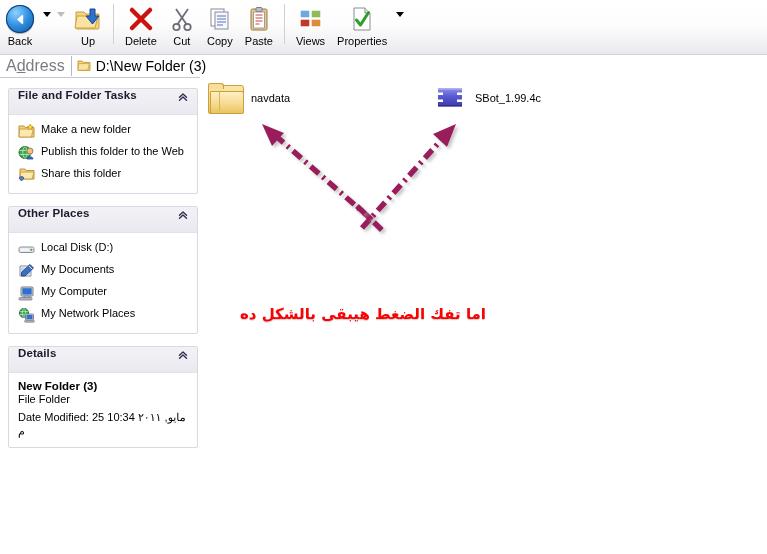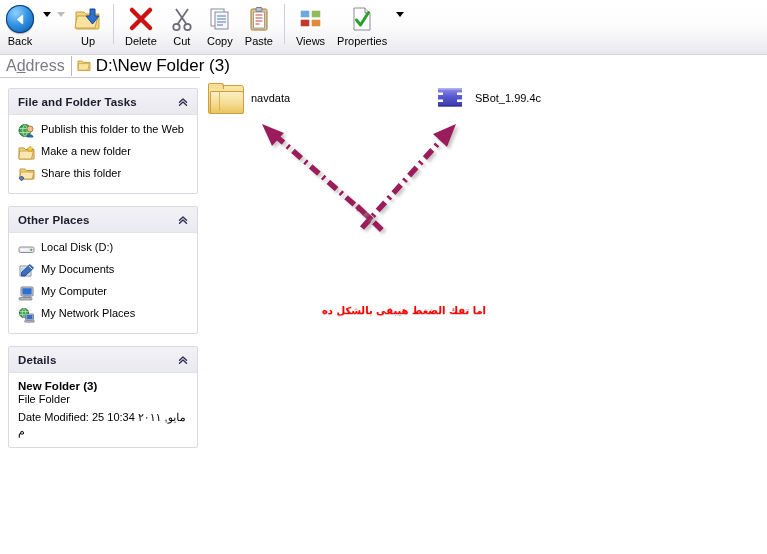--- a/index.html
+++ b/index.html
@@ -84,38 +84,38 @@
   #addr-label u { text-decoration: underline; }
   #addr-field {
     flex: 1;
     height: 20px;
     border-left: 1px solid #b8b8c2;
     background: #fff;
     display: flex; align-items: center;
     padding-left: 5px;
     gap: 5px;
   }
-  #addr-text { font-size: 17px; color: #000; }
+  #addr-text { font-size: 14px; color: #000; }
 
   
   #sidebar {
     position: absolute; left: 8px; top: 88px;
     width: 190px;
   }
   .panel {
     background: #ffffff;
     border: 1px solid #d9d9e2;
     margin-bottom: 12px;
     border-radius: 2px;
   }
   .panel-head {
     height: 25px;
     background: linear-gradient(to bottom, #f2f2f6 0%, #e9e9f0 100%);
     border-bottom: 1px solid #e2e2ea;
-    display: flex; align-items: center;
+    display: flex; 
     padding: 0 6px 0 9px;
   }
   .panel-title {
     flex: 1;
     font-weight: bold;
     font-size: 11.5px;
     color: #1b1b2e;
     letter-spacing: .1px;
   }
   .chev {
@@ -204,24 +204,24 @@
   
   #annotation-layer {
     position: absolute; left: 0; top: 0;
     width: 767px; height: 554px;
     pointer-events: none;
   }
   #arabic-note {
     position: absolute;
     left: 276px; top: 305px;
     width: 210px;
-    text-align: right;
+    text-align: left;
     direction: rtl;
     font-family: "DejaVu Sans", sans-serif;
-    font-size: 10px;
+    font-size: 15px;
     font-weight: bold;
     color: #ff0000;
     white-space: nowrap;
     text-shadow: 0 1px 1px rgba(160,160,160,.55);
   }
 </style>
 </head>
 <body>
 
 <div id="toolbar">
@@ -351,37 +351,37 @@
       <span class="chev">
         <svg width="12" height="12" viewBox="0 0 12 12">
           <path d="M2.5 6.2 L6 3 L9.5 6.2 M2.5 9.2 L6 6 L9.5 9.2" fill="none" stroke="#2e2e52" stroke-width="1.4" stroke-linecap="round" stroke-linejoin="round"></path>
         </svg>
       </span>
     </div>
     <div class="panel-body">
       <div class="s-item">
         <span class="s-ico">
           <svg width="17" height="16" viewBox="0 0 17 16">
+            <path d="M1 3 h5 l1.3 1.5 H16 v9.5 H1 Z" fill="#f3d481" stroke="#c09338" stroke-width="1"></path>
+            <path d="M1.6 6 h13.8 l-2 8 H1 Z" fill="#fae8b0" stroke="#c09338" stroke-width=".8"></path>
+            <path d="M12.2 1 l.9 2 2 .3 -1.5 1.4 .4 2 -1.8 -1 -1.8 1 .4 -2 -1.5 -1.4 2 -.3 Z" fill="#ffd83a" stroke="#c79b1a" stroke-width=".7"></path>
+          </svg>
+        </span>
+        <span class="s-lbl">Make a new folder</span>
+      </div>
+      <div class="s-item">
+        <span class="s-ico">
+          <svg width="17" height="16" viewBox="0 0 17 16">
             <circle cx="7" cy="7.5" r="6" fill="#3fa64f" stroke="#1f6b2c" stroke-width="1"></circle>
             <path d="M1.4 5.5 h11.2 M1.4 9.5 h11.2 M7 1.5 c-3 3 -3 9 0 12 M7 1.5 c3 3 3 9 0 12" fill="none" stroke="#bfe8c6" stroke-width=".8"></path>
             <circle cx="12" cy="6" r="3" fill="#f0c089" stroke="#9a6b38" stroke-width=".8"></circle>
             <path d="M9 14 c0 -3 6 -3 6 0 Z" fill="#3b6fbf" stroke="#244a85" stroke-width=".8"></path>
           </svg>
         </span>
         <span class="s-lbl">Publish this folder to the Web</span>
-      </div>
-      <div class="s-item">
-        <span class="s-ico">
-          <svg width="17" height="16" viewBox="0 0 17 16">
-            <path d="M1 3 h5 l1.3 1.5 H16 v9.5 H1 Z" fill="#f3d481" stroke="#c09338" stroke-width="1"></path>
-            <path d="M1.6 6 h13.8 l-2 8 H1 Z" fill="#fae8b0" stroke="#c09338" stroke-width=".8"></path>
-            <path d="M12.2 1 l.9 2 2 .3 -1.5 1.4 .4 2 -1.8 -1 -1.8 1 .4 -2 -1.5 -1.4 2 -.3 Z" fill="#ffd83a" stroke="#c79b1a" stroke-width=".7"></path>
-          </svg>
-        </span>
-        <span class="s-lbl">Make a new folder</span>
       </div>
       <div class="s-item">
         <span class="s-ico">
           <svg width="17" height="16" viewBox="0 0 17 16">
             <path d="M2 2 h5 l1.3 1.5 H16 v8.5 H2 Z" fill="#f3d481" stroke="#c09338" stroke-width="1"></path>
             <path d="M2.6 5 h13.4 l-2 7 H2 Z" fill="#fae8b0" stroke="#c09338" stroke-width=".8"></path>
             <path d="M1 11 c1.5 -2 4 -2 5 0 l-2.5 3 Z" fill="#5a7fc0" stroke="#2f4f84" stroke-width=".8"></path>
           </svg>
         </span>
         <span class="s-lbl">Share this folder</span>

